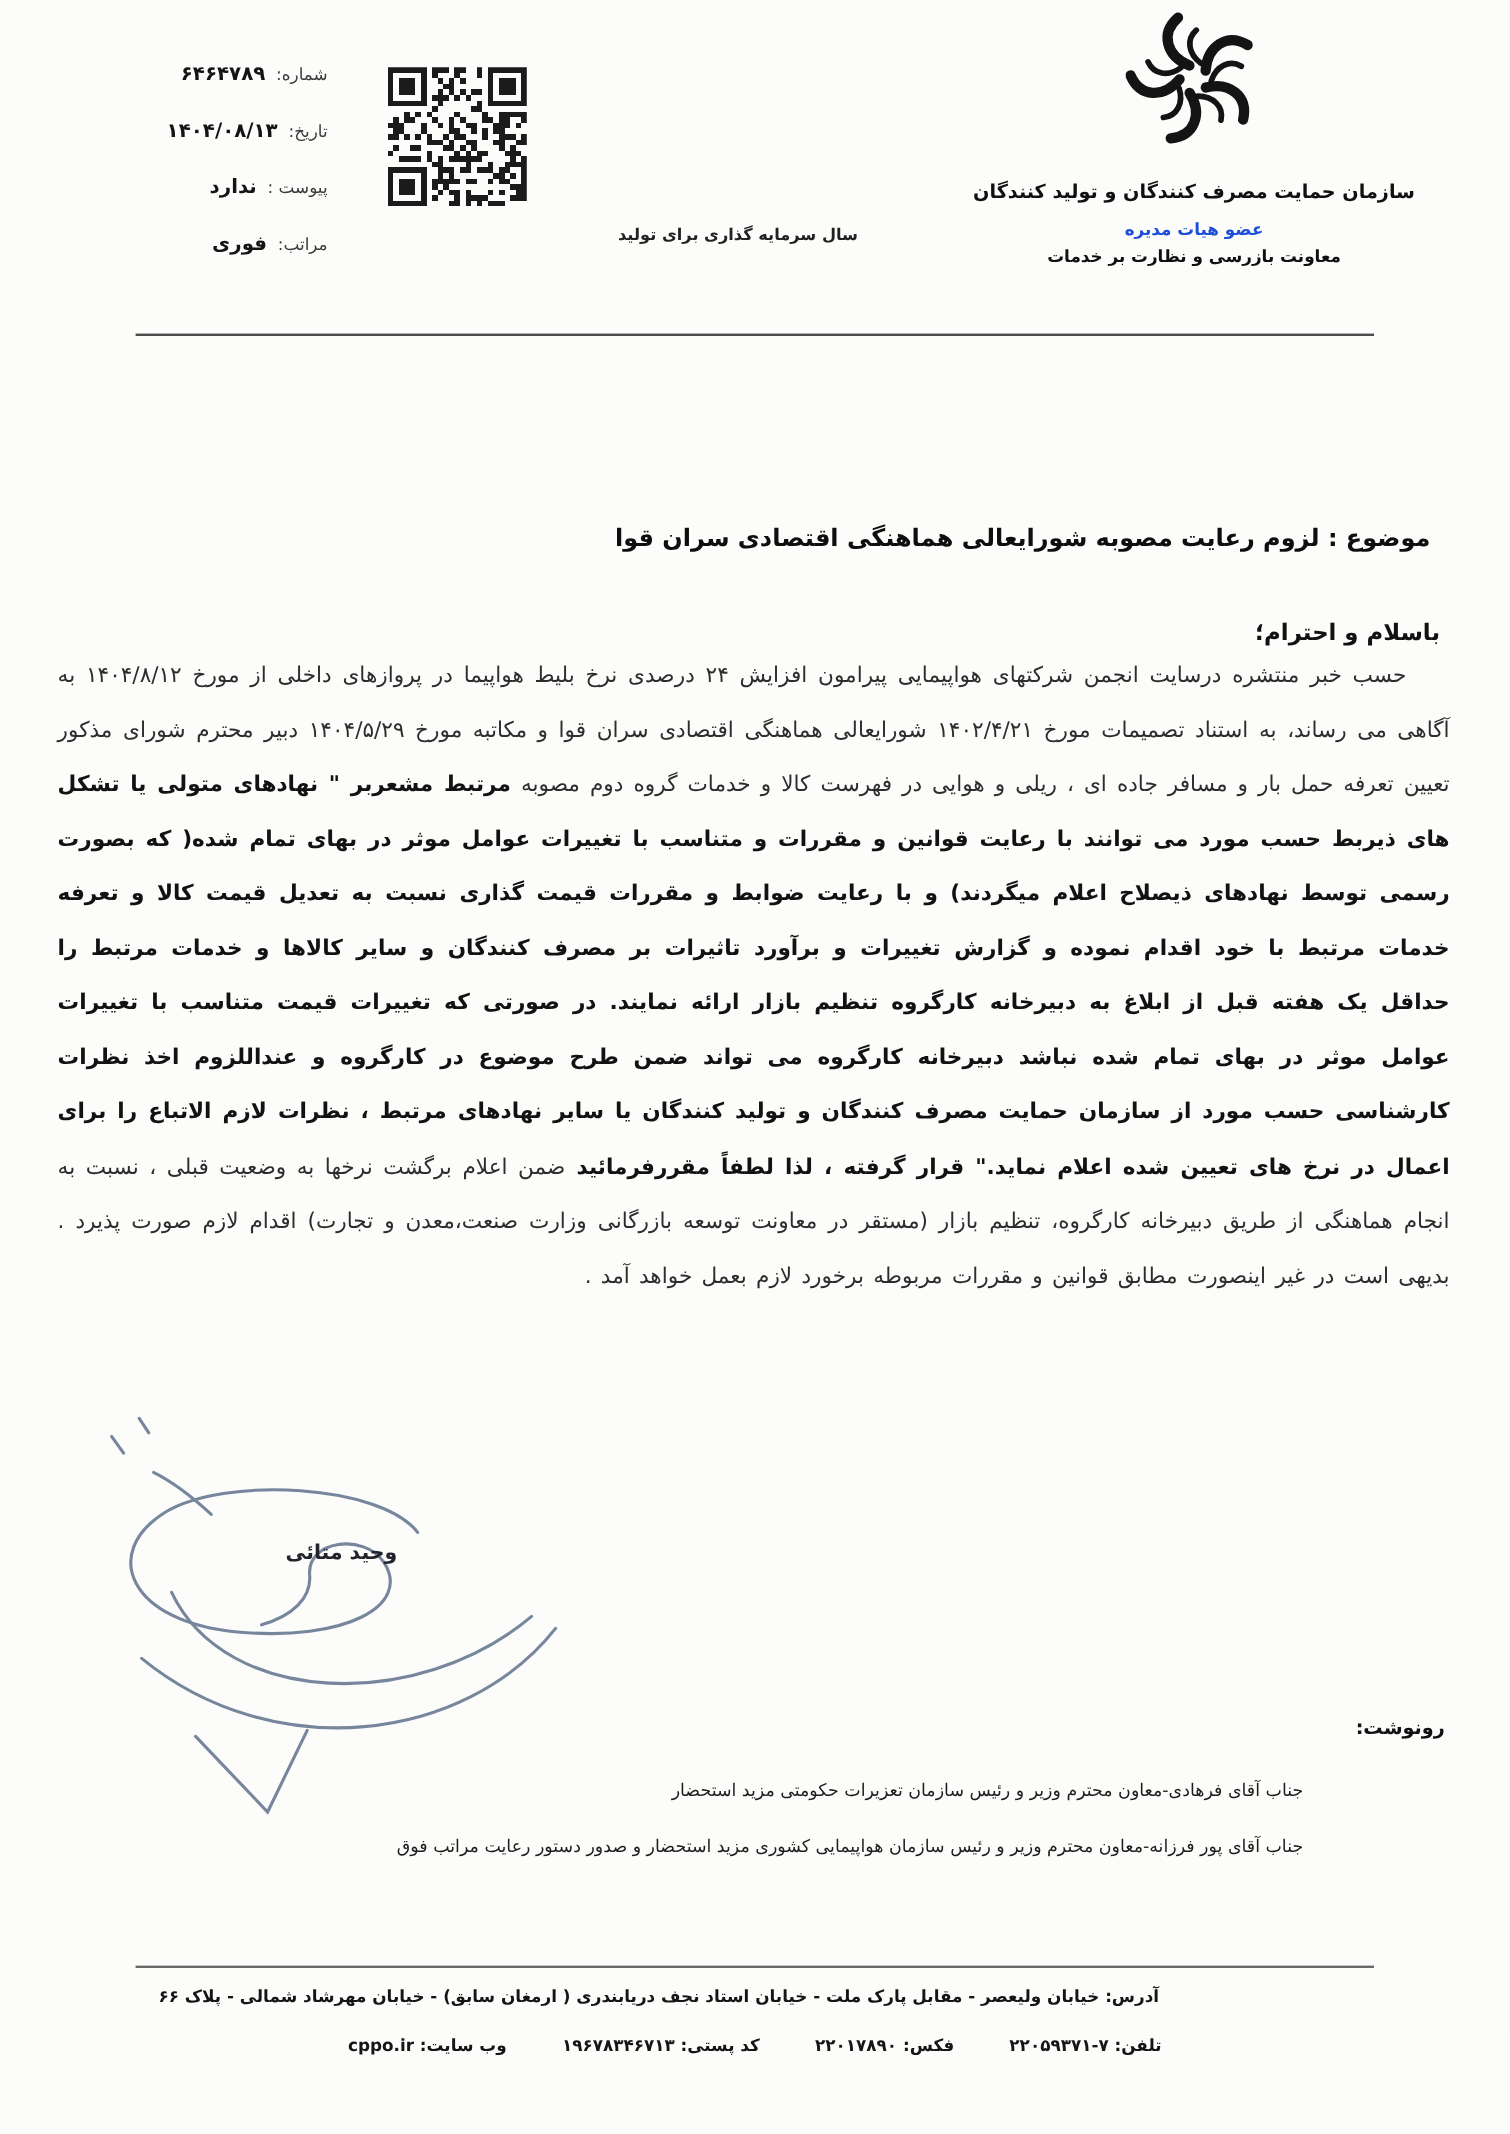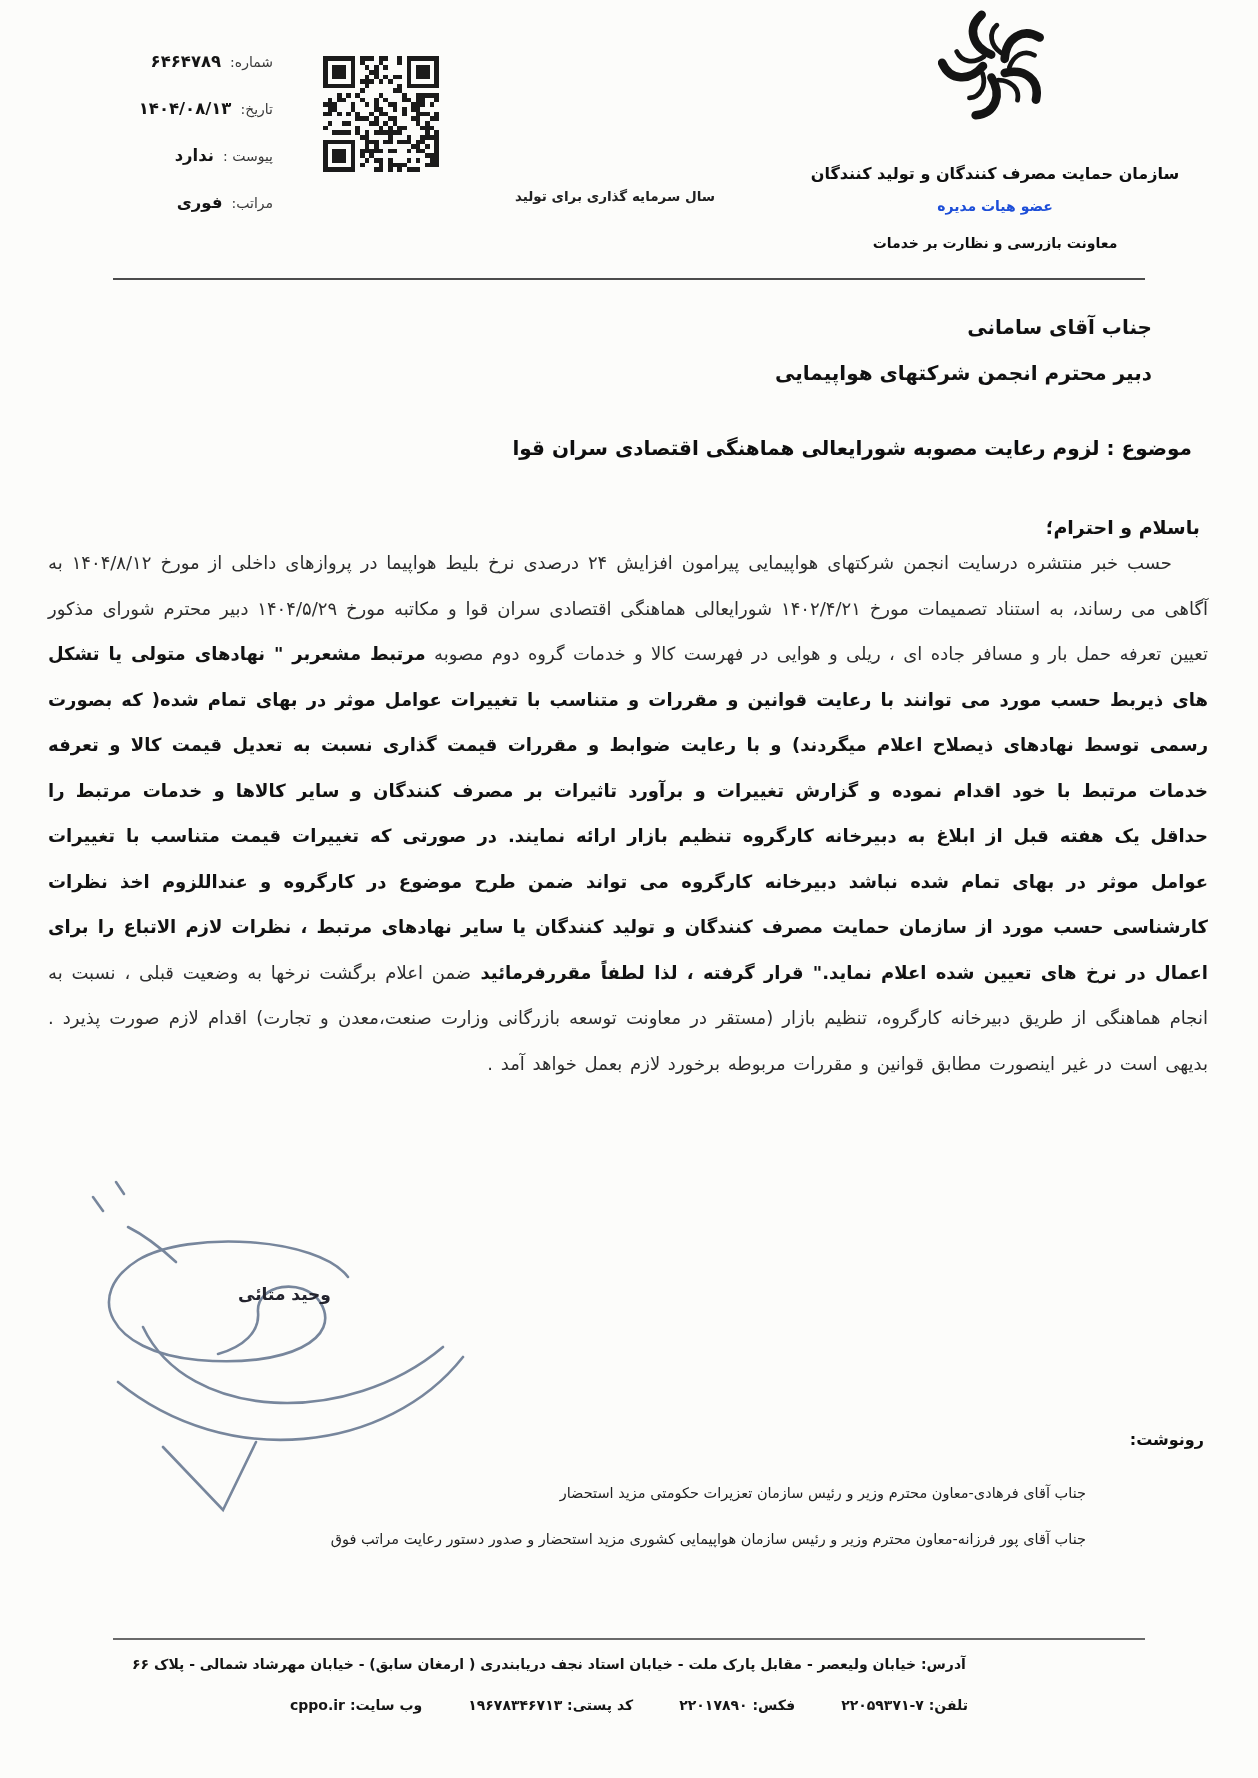--- a/index.html
+++ b/index.html
@@ -19,23 +19,23 @@
   .qr{position:absolute;left:323px;top:56px;width:116px;height:116px;}
   
   .emblem-block{position:absolute;left:536px;top:12px;width:190px;display:flex;flex-direction:column;align-items:center;}
   .emblem-svg{width:62px;height:70px;}
   .gov-line1{margin-top:4px;font-size:13px;font-weight:600;color:#1c1c1c;white-space:nowrap;}
   .gov-line2{margin-top:3px;font-size:14.5px;font-weight:700;color:#161616;white-space:nowrap;}
   .slogan{position:absolute;left:500px;top:188px;width:230px;text-align:center;font-size:13.5px;font-weight:600;color:#222;}
   
   .org-block{position:absolute;left:795px;top:8px;width:400px;display:flex;flex-direction:column;align-items:center;}
   .star-svg{width:114px;height:116px;}
-  .org-line1{margin-top:40px;font-size:16px;font-weight:bold;color:#101010;white-space:nowrap;}
+  .org-line1{margin-top:26px;font-size:16px;font-weight:bold;color:#101010;white-space:nowrap;}
   .org-line2{margin-top:15px;font-size:14px;font-weight:bold;color:#1d4ed8;}
-  .org-line3{margin-top:21px;font-size:14px;font-weight:bold;color:#101010;white-space:nowrap;}
+  .org-line3{margin-top:6px;font-size:14px;font-weight:bold;color:#101010;white-space:nowrap;}
   
   .top-divider{position:absolute;left:113px;top:278px;width:1032px;height:2px;background:#4c4c4c;}
   .bottom-divider{position:absolute;left:113px;top:1638px;width:1032px;height:2px;background:#6a6a6a;}
   
   .recipient{position:absolute;right:106px;top:304px;text-align:right;font-size:20px;font-weight:bold;color:#111;line-height:46px;}
   .subject{position:absolute;right:66px;top:436px;text-align:center;font-size:20px;font-weight:bold;color:#0e0e0e;}
   .salutation{position:absolute;right:58px;top:516px;text-align:right;font-size:19px;font-weight:bold;color:#111;}
   
   .body-text{
     position:absolute;right:50px;left:48px;top:540px;
@@ -307,24 +307,20 @@
         </g>
       </g>
     </svg>
     <div class="org-line1">سازمان حمایت مصرف کنندگان و تولید کنندگان</div>
     <div class="org-line2">عضو هیات مدیره</div>
     <div class="org-line3">معاونت بازرسی و نظارت بر خدمات</div>
   </div>
 
   <div class="top-divider"></div>
 
-  <div class="recipient">
-    <div>جناب آقای سامانی</div>
-    <div>دبیر محترم انجمن شرکتهای هواپیمایی</div>
-  </div>
 
   <div class="subject">موضوع : لزوم رعایت مصوبه شورایعالی هماهنگی اقتصادی سران قوا</div>
   <div class="salutation">باسلام و احترام؛</div>
 
   <div class="body-text">
     <span>حسب خبر منتشره درسایت انجمن شرکتهای هواپیمایی پیرامون افزایش ۲۴ درصدی نرخ بلیط هواپیما در پروازهای داخلی از مورخ ۱۴۰۴/۸/۱۲ به آگاهی می رساند، به استناد تصمیمات مورخ ۱۴۰۲/۴/۲۱ شورایعالی هماهنگی اقتصادی سران قوا و مکاتبه مورخ ۱۴۰۴/۵/۲۹ دبیر محترم شورای مذکور تعیین تعرفه حمل بار و مسافر جاده ای ، ریلی و هوایی در فهرست کالا و خدمات گروه دوم مصوبه </span><span class="bold-quote">مرتبط مشعربر " نهادهای متولی یا تشکل های ذیربط حسب مورد می توانند با رعایت قوانین و مقررات و متناسب با تغییرات عوامل موثر در بهای تمام شده( که بصورت رسمی توسط نهادهای ذیصلاح اعلام میگردند) و با رعایت ضوابط و مقررات قیمت گذاری نسبت به تعدیل قیمت کالا و تعرفه خدمات مرتبط با خود اقدام نموده و گزارش تغییرات و برآورد تاثیرات بر مصرف کنندگان و سایر کالاها و خدمات مرتبط را حداقل یک هفته قبل از ابلاغ به دبیرخانه کارگروه تنظیم بازار ارائه نمایند. در صورتی که تغییرات قیمت متناسب با تغییرات عوامل موثر در بهای تمام شده نباشد دبیرخانه کارگروه می تواند ضمن طرح موضوع در کارگروه و عنداللزوم اخذ نظرات کارشناسی حسب مورد از سازمان حمایت مصرف کنندگان و تولید کنندگان یا سایر نهادهای مرتبط ، نظرات لازم الاتباع را برای اعمال در نرخ های تعیین شده اعلام نماید." قرار گرفته ، لذا لطفاً مقررفرمائید </span><span>ضمن اعلام برگشت نرخها به وضعیت قبلی ، نسبت به انجام هماهنگی از طریق دبیرخانه کارگروه، تنظیم بازار (مستقر در معاونت توسعه بازرگانی وزارت صنعت،معدن و تجارت) اقدام لازم صورت پذیرد . بدیهی است در غیر اینصورت مطابق قوانین و مقررات مربوطه برخورد لازم بعمل خواهد آمد .</span>
   </div>
 
   <svg class="sig-svg" viewBox="0 0 436 404">
     <g fill="none" stroke="#77869c" stroke-width="2.6" stroke-linecap="round">

